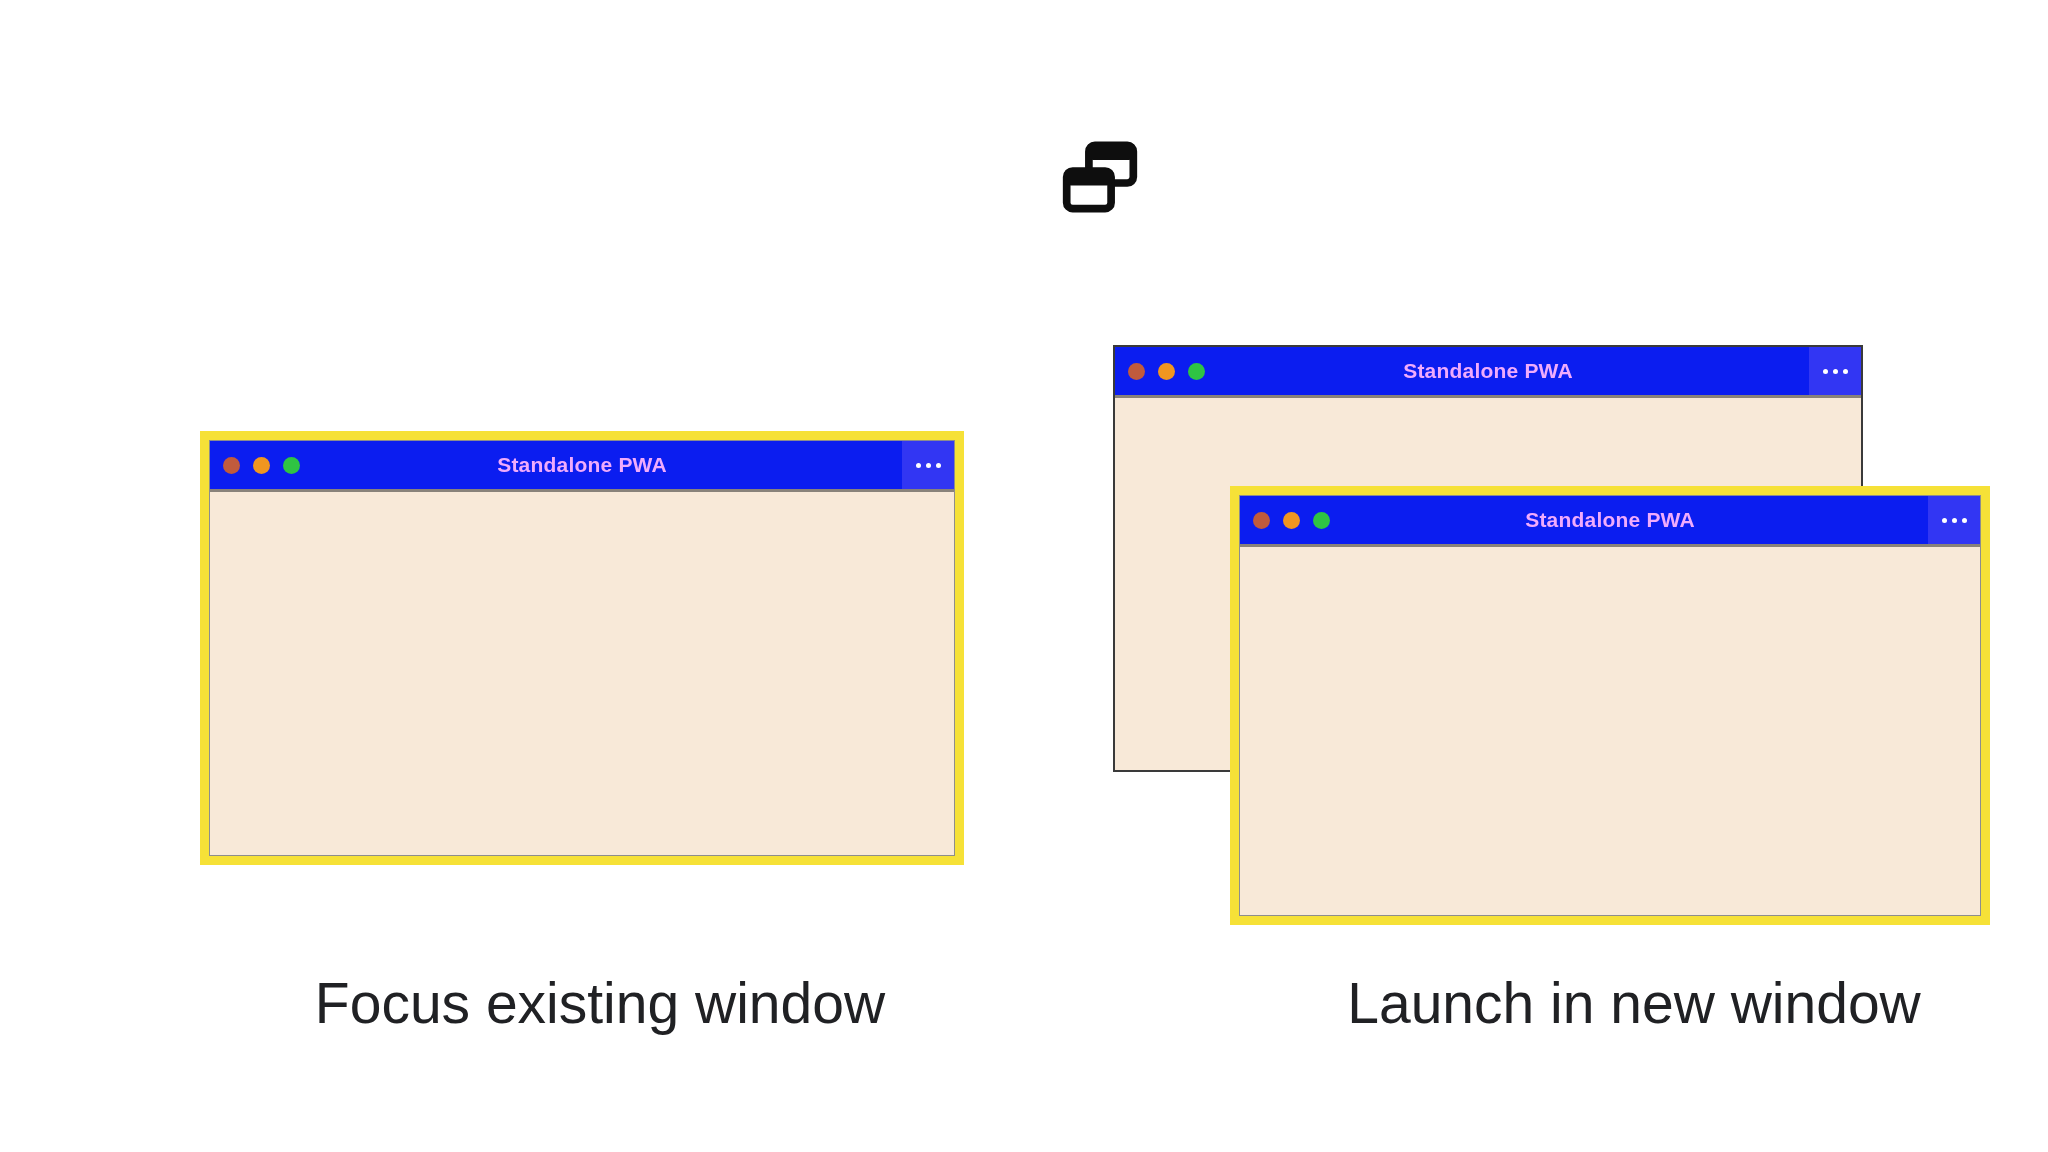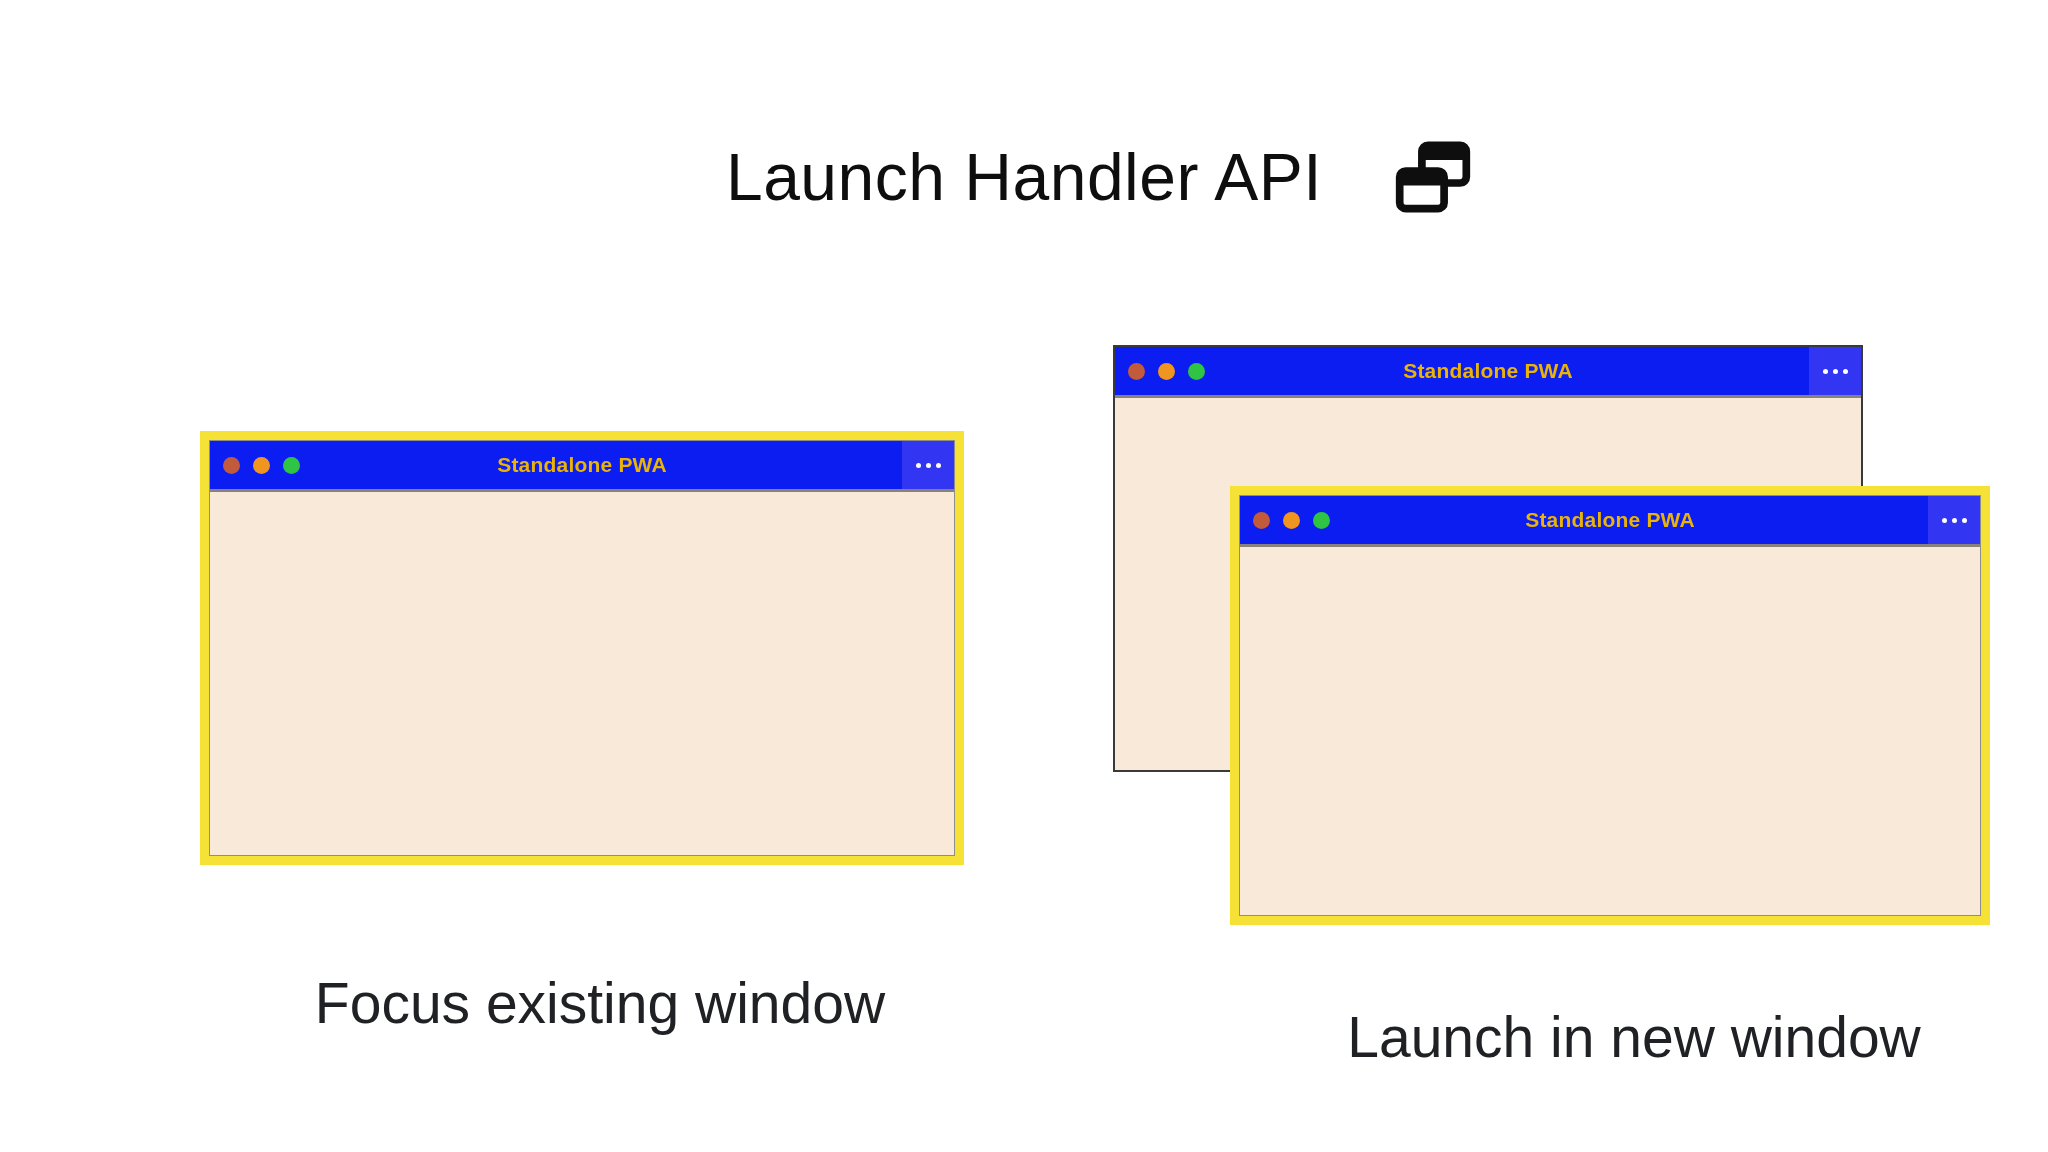--- a/index.html
+++ b/index.html
@@ -33,42 +33,41 @@
     display:flex;align-items:center;
     box-shadow:0 3px 0 rgba(45,45,45,0.55);
   }
   .traffic-dots{display:flex;gap:13px;padding-left:13px;align-items:center;}
   .dot{width:17px;height:17px;border-radius:50%;}
   .dot-close{background:#c15b3c;}
   .dot-min{background:#f09620;}
   .dot-max{background:#2fc443;}
   .bar-title{
     position:absolute;left:0;right:0;text-align:center;
-    color:#eab308;font-size:21px;font-weight:700;letter-spacing:0.2px;
+    color:#f0abfc;font-size:21px;font-weight:700;letter-spacing:0.2px;
   }
   .menu-btn{
     position:absolute;right:0;top:0;height:100%;width:52px;
     background:#3236f3;display:flex;align-items:center;justify-content:center;gap:5px;
   }
   .menu-btn i{display:block;width:5px;height:5px;border-radius:50%;background:#ffffff;}
   .win-body{flex:1;background:#f8e9d8;}
 
   
   .caption{
     position:absolute;transform:translateX(-50%);
     font-size:57px;color:#202124;font-weight:400;white-space:nowrap;
   }
 </style>
 </head>
 <body>
 
 <div class="stage">
 
   <div class="heading-row">
-    <div class="heading-text">Launch Handler API</div>
     <svg class="heading-icon" viewBox="0 0 48 48" aria-hidden="true">
 
       <rect x="17.5" y="5.5" width="26" height="22" rx="3.5" fill="#ffffff" stroke="#0e0e0e" stroke-width="4.5"></rect>
       <rect x="16" y="4" width="29" height="10" rx="4" fill="#0e0e0e"></rect>
 
       <rect x="4.5" y="20.5" width="26" height="22" rx="3.5" fill="#ffffff" stroke="#0e0e0e" stroke-width="4.5"></rect>
       <rect x="3" y="19" width="29" height="10" rx="4" fill="#0e0e0e"></rect>
     </svg>
   </div>
 
@@ -124,15 +123,15 @@
             <i></i>
             <i></i>
         </div>
       </div>
       <div class="win-body"></div>
     </div>
   </div>
 
   <div class="caption" style="left:600px;top:970px;">Focus existing window</div>
 
-  <div class="caption" style="left:1634px;top:970px;margin-top:34px;">Launch in new window</div>
+  <div class="caption" style="left:1634px;top:970px;">Launch in new window</div>
 
 </div>
 
 </body></html>

